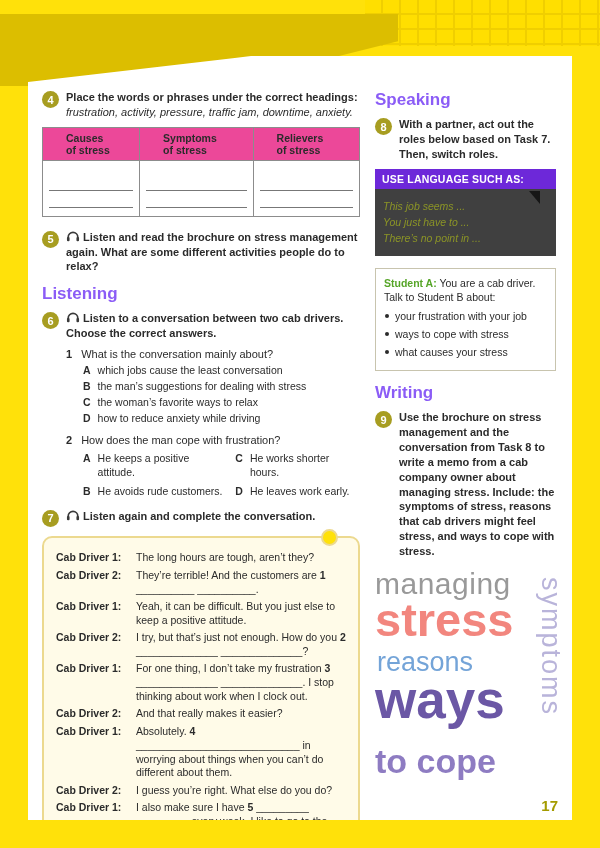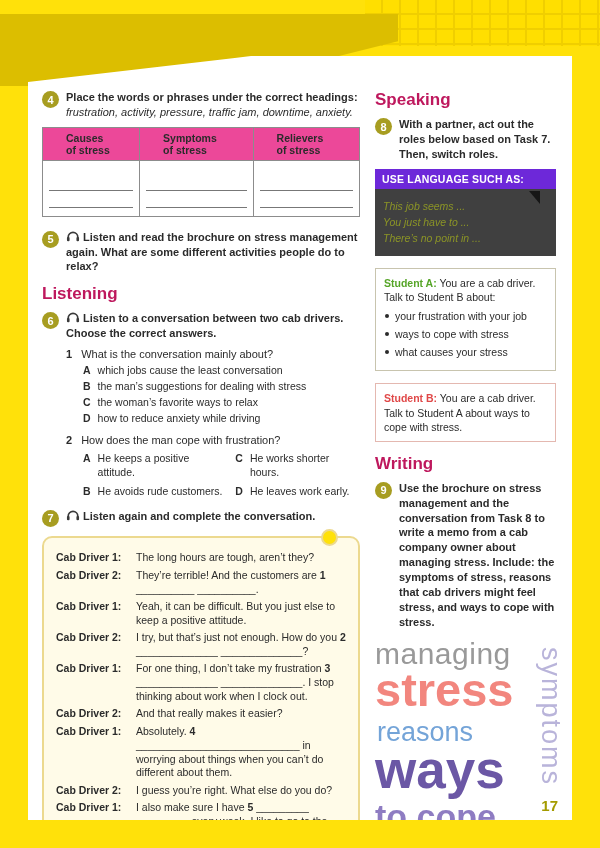--- a/index.html
+++ b/index.html
@@ -40,21 +40,21 @@
   
   .task { display:flex; gap:7px; align-items:flex-start; margin-bottom:7px; }
   .circle {
     flex:0 0 auto; width:17px; height:17px; border-radius:50%;
     background:#a79d21; color:#fff; font-weight:bold; font-size:11px;
     display:inline-flex; align-items:center; justify-content:center; margin-top:1px;
   }
   .task-body { font-size:11px; line-height:1.35; font-weight:bold; color:#2b2b2b; }
   .task-body .words { font-weight:normal; font-style:italic; }
   .hp { vertical-align:-1px; margin-right:3px; }
-  .section-heading { font-size:17px; font-weight:bold; color:#be185d; margin:10px 0 7px; }
+  .section-heading { font-size:17px; font-weight:bold; color:#8b5cf6; margin:10px 0 7px; }
 
   
   .stress-table { width:100%; border-collapse:collapse; margin:4px 0 13px; }
   .stress-table th {
     border:1px solid #8c8c8c; background:#ec4899; font-size:10.5px;
     font-weight:bold; padding:4px 23px; text-align:left;
   }
   .stress-table td { border:1px solid #8c8c8c; height:56px; vertical-align:bottom; padding:4px 6px 8px; }
   .write-line { border-bottom:1px solid #777; height:17px; }
 
@@ -102,21 +102,21 @@
   .stu-bullets li { position:relative; padding-left:11px; margin:4px 0; }
   .stu-bullets li::before { content:""; position:absolute; left:1px; top:5px; width:4px; height:4px; background:#2b2b2b; border-radius:50%; }
 
   
   .wordcloud { position:relative; height:252px; margin-top:10px; }
   .wc { position:absolute; white-space:nowrap; line-height:1; }
   .wc-managing { top:0; left:0; font-size:30px; letter-spacing:0.5px; }
   .wc-stress { top:27px; left:0; font-size:47px; font-weight:bold; }
   .wc-reasons { top:80px; left:2px; font-size:27px; }
   .wc-ways { top:104px; left:0; font-size:53px; font-weight:bold; }
-  .wc-tocope { top:160px; left:0; font-size:34px; font-weight:bold; }
+  .wc-tocope { top:175px; left:0; font-size:34px; font-weight:bold; }
   .wc-symptoms {
     top:8px; right:-8px; font-size:27px;
     writing-mode:vertical-rl; letter-spacing:2px;
   }
   .page-num { position:absolute; bottom:6px; right:14px; font-size:15px; font-weight:bold; color:#a49b00; z-index:3; }
 </style>
 </head>
 <body>
 
 <div class="deco-grid"></div>
@@ -316,24 +316,20 @@
       <div class="student-box a">
         <span class="stu-label green">Student A:</span>
         <span>You are a cab driver. Talk to Student B about:</span>
         <ul class="stu-bullets" id="stuA-bullets">
             <li>your frustration with your job</li>
             <li>ways to cope with stress</li>
             <li>what causes your stress</li>
           </ul>
       </div>
 
-      <div class="student-box b">
-        <span class="stu-label red">Student B:</span>
-        <span>You are a cab driver. Talk to Student A about ways to cope with stress.</span>
-      </div>
 
       <div class="section-heading">Writing</div>
 
       <div class="task">
         <span class="circle">9</span>
         <div class="task-body">Use the brochure on stress management and the conversation from Task 8 to write a memo from a cab company owner about managing stress. Include: the symptoms of stress, reasons that cab drivers might feel stress, and ways to cope with stress.</div>
       </div>
 
       <div class="wordcloud">
         <span class="wc wc-managing" style="color: rgb(153, 153, 153);">managing</span>

